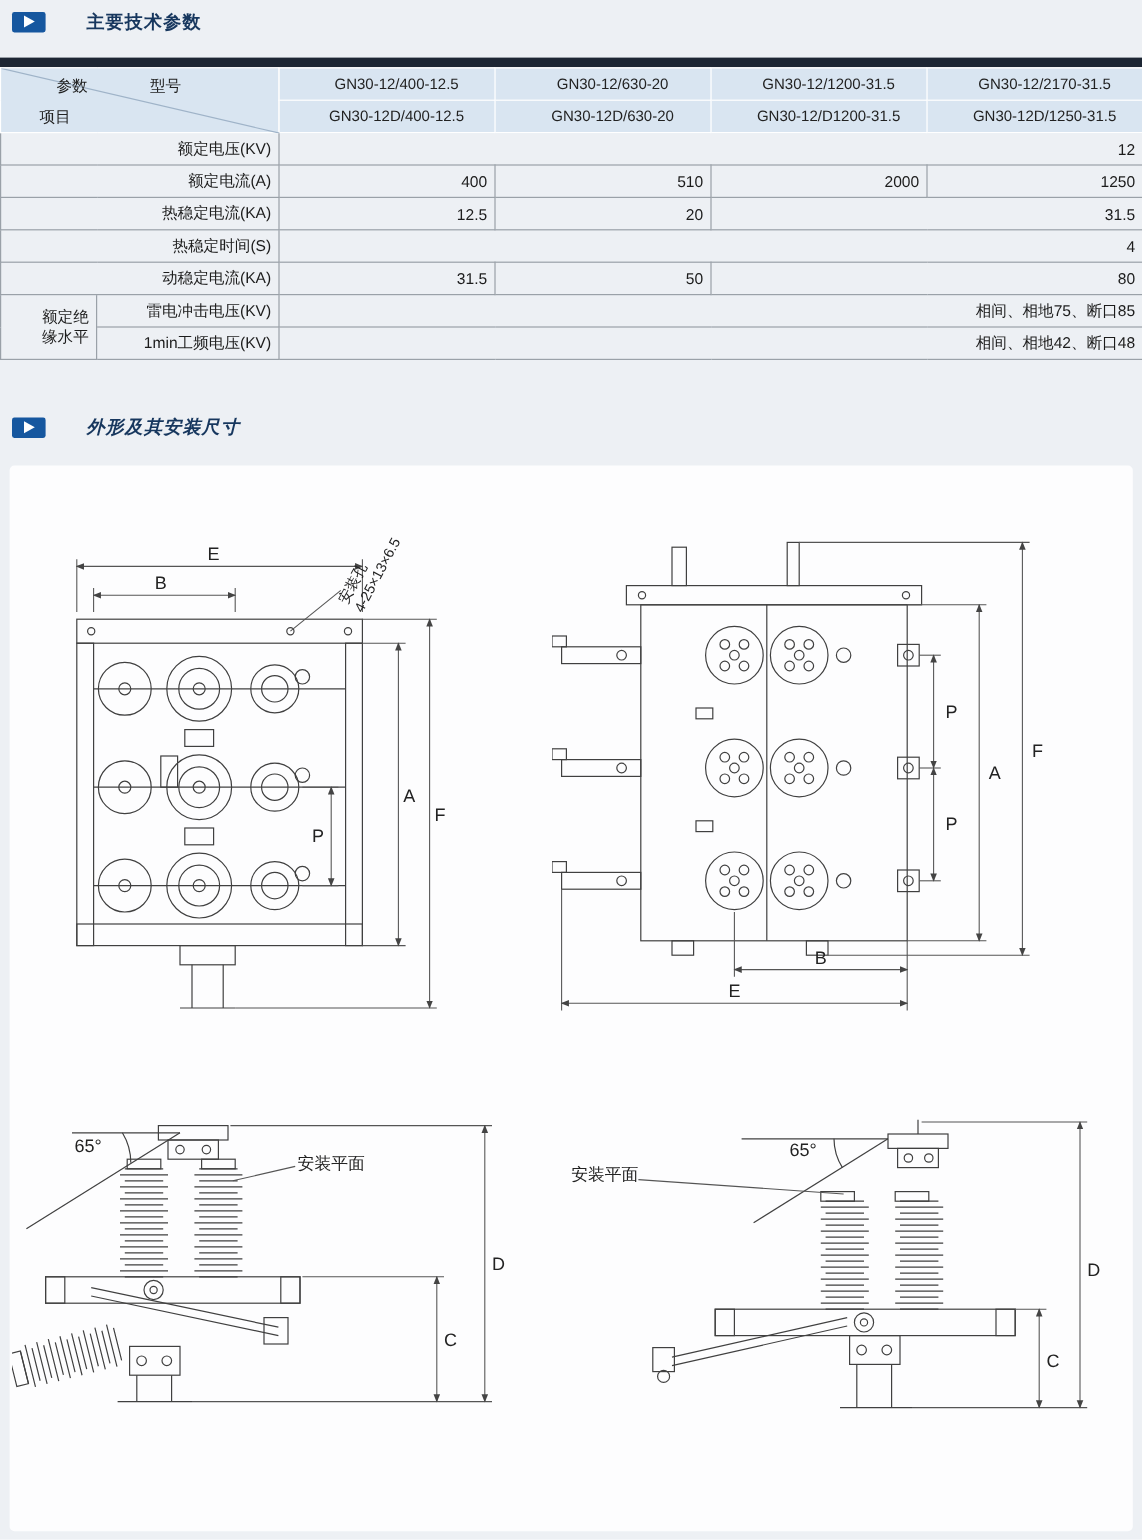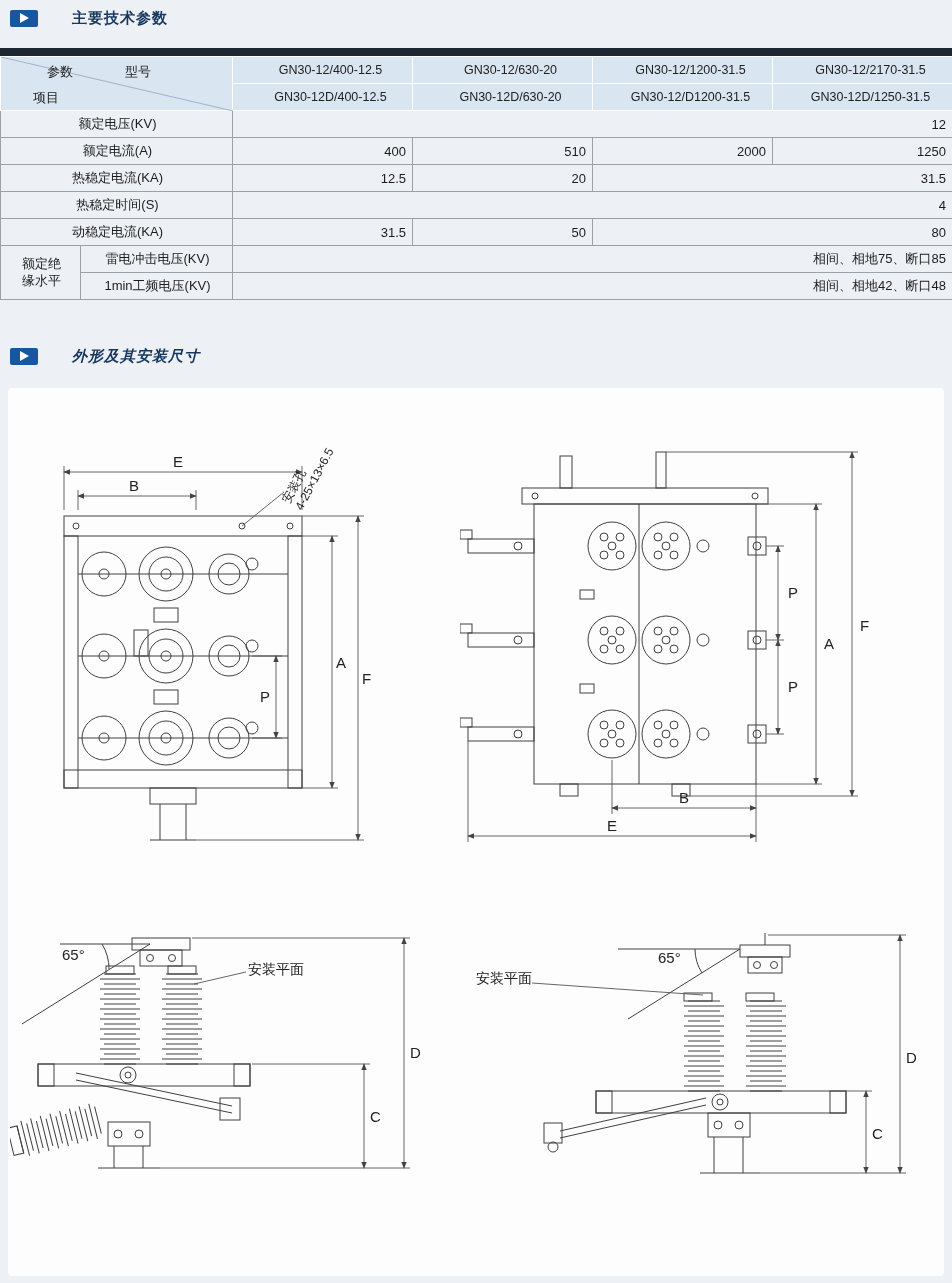--- a/index.html
+++ b/index.html
@@ -19,21 +19,21 @@
     border-left:9px solid #ffffff; border-top:5.5px solid transparent; border-bottom:5.5px solid transparent; }
   .sec-title { font-size:15px; font-weight:bold; color:#17375e; letter-spacing:1px;margin-left:24px; }
 
   
   .topbar { position:absolute; top:48px; left:0; width:952px; height:8px; background:#1d2633; }
 
   
   table.spec { position:absolute; top:56px; left:0; width:952px; border-collapse:collapse; table-layout:fixed; }
   .spec td { border:1px solid #9aa1a8; height:27px; padding:0 6px; font-size:13px; background:transparent; }
   .spec tr.hdr td { background:#d9e5f1; border:1px solid #ffffff; text-align:center; font-size:12.5px; color:#222;padding-left:22px; }
-  .spec td.lbl { text-align:center; padding-left:8px; }
+  .spec td.lbl { text-align:right; padding-left:8px; }
   .spec td.val { text-align:right; }
   .spec td.corner { position:relative; padding:0; }
   .corner span { position:absolute; font-size:13px; }
   .corner .c-param { left:46px; top:6px; }
   .corner .c-model { left:124px; top:6px; }
   .corner .c-item  { left:8px;  top:32px;margin-left:24px; }
   .corner svg { position:absolute; left:0; top:0; }
   .ins-main span { display:block; line-height:1.25; }
 
   

